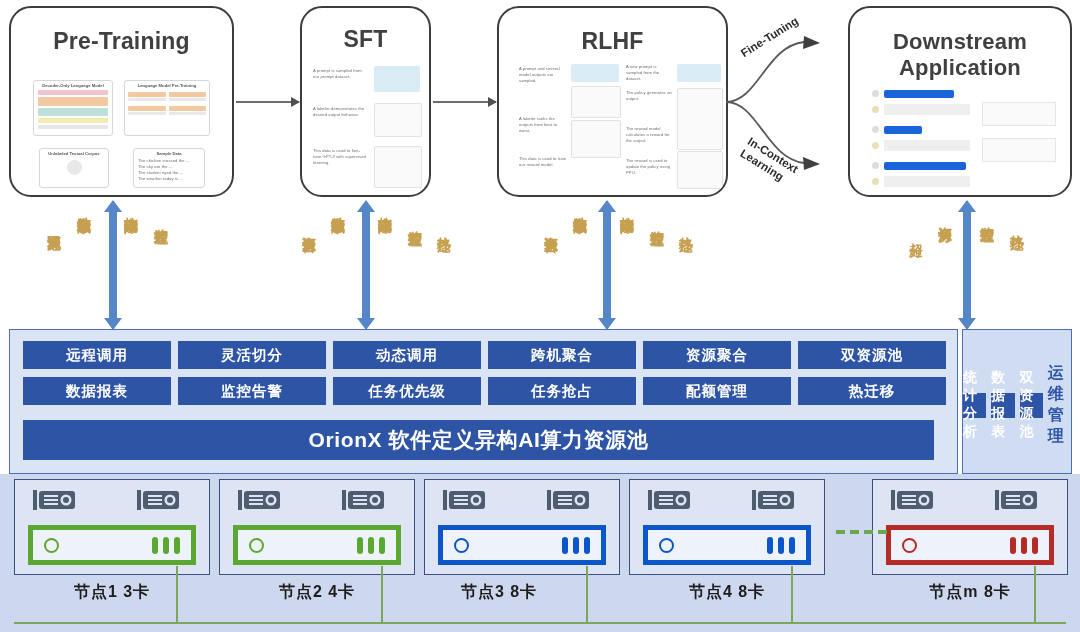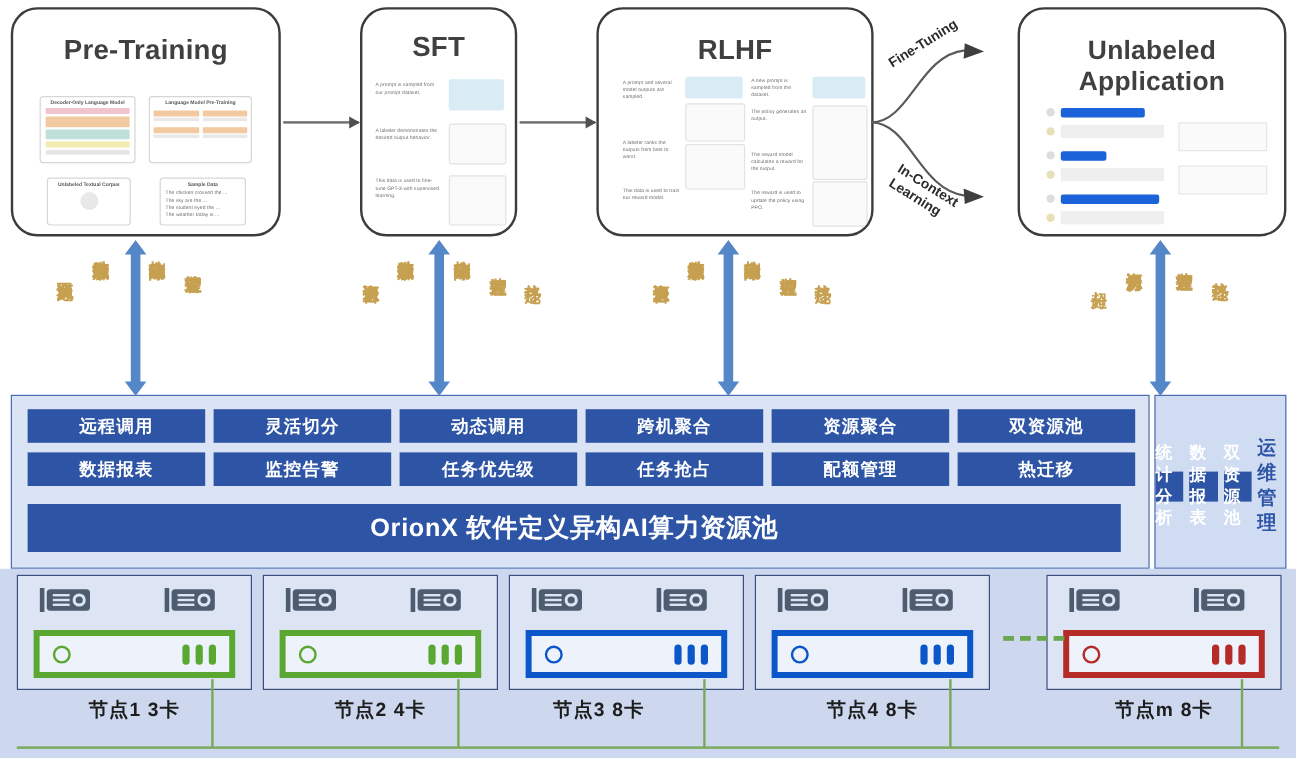--- a/index.html
+++ b/index.html
@@ -183,21 +183,21 @@
     <polygon points="77,151 94,158 78,164" fill="#3f3f3f"></polygon>
   </svg>
   <div class="branch-label" style="left:742px;top:48px;transform:rotate(-32deg);transform-origin:left center;">Fine-Tuning</div>
   <div class="branch-label" style="left:745px;top:132px;transform:rotate(32deg);transform-origin:left center;line-height:1.25;">
     <div>In-Context</div>
     <div>Learning</div>
   </div>
 
   <div class="stage-box" style="left:848px;top:6px;width:224px;height:191px;">
     <div class="stage-title" style="top:21px;font-size:22px;line-height:1.18;">
-      <div>Unlabeled</div>
+      <div>Downstream</div>
       <div>Application</div>
     </div>
     <div style="position:absolute;left:20px;top:80px;width:186px;height:104px;">
       <div style="position:absolute;left:14px;top:2px;width:70px;height:8px;background:#1a63d8;border-radius:2px;"></div>
       <div style="position:absolute;left:14px;top:16px;width:86px;height:11px;background:#efefef;"></div>
       <div style="position:absolute;left:112px;top:14px;width:72px;height:22px;background:#fafafa;border:.5px solid #e6e6e6;"></div>
       <div style="position:absolute;left:14px;top:38px;width:38px;height:8px;background:#1a63d8;border-radius:2px;"></div>
       <div style="position:absolute;left:14px;top:52px;width:86px;height:11px;background:#efefef;"></div>
       <div style="position:absolute;left:112px;top:50px;width:72px;height:22px;background:#fafafa;border:.5px solid #e6e6e6;"></div>
       <div style="position:absolute;left:14px;top:74px;width:82px;height:8px;background:#1a63d8;border-radius:2px;"></div>

